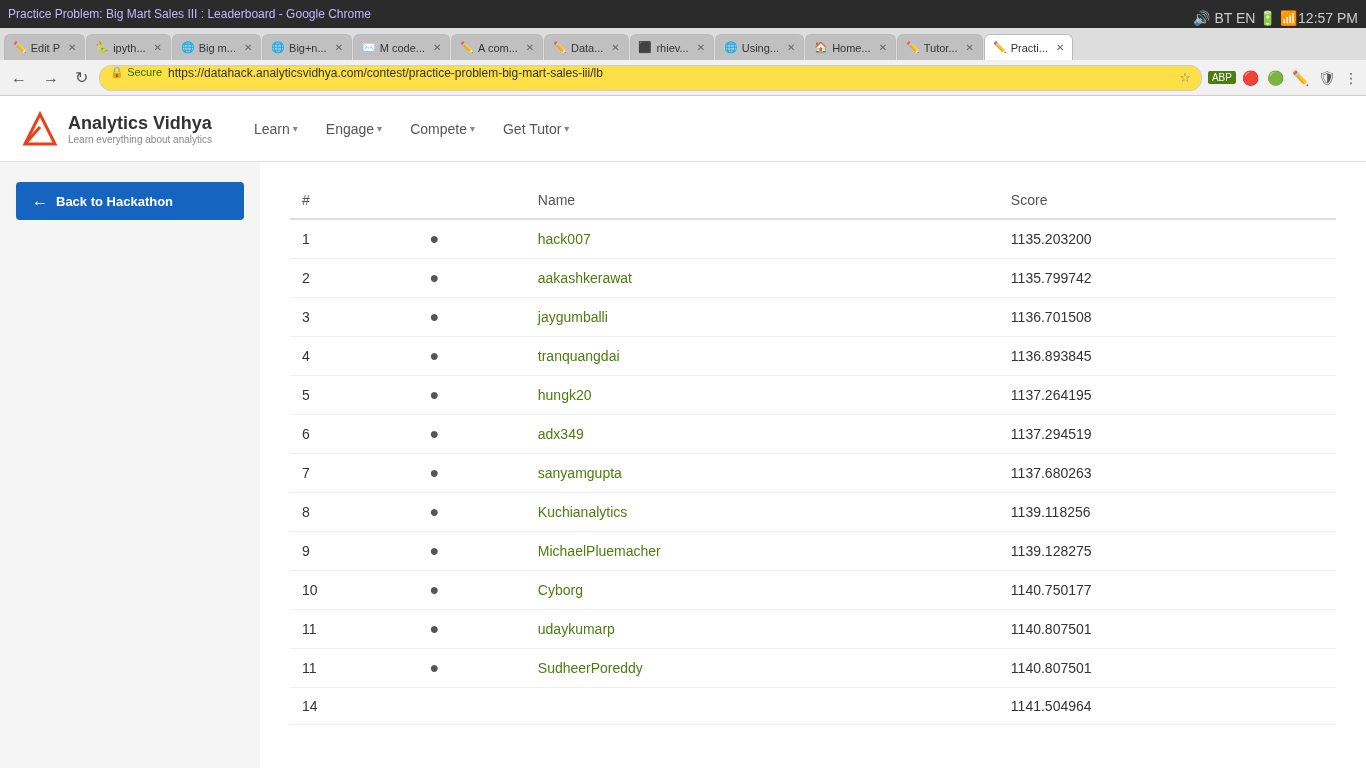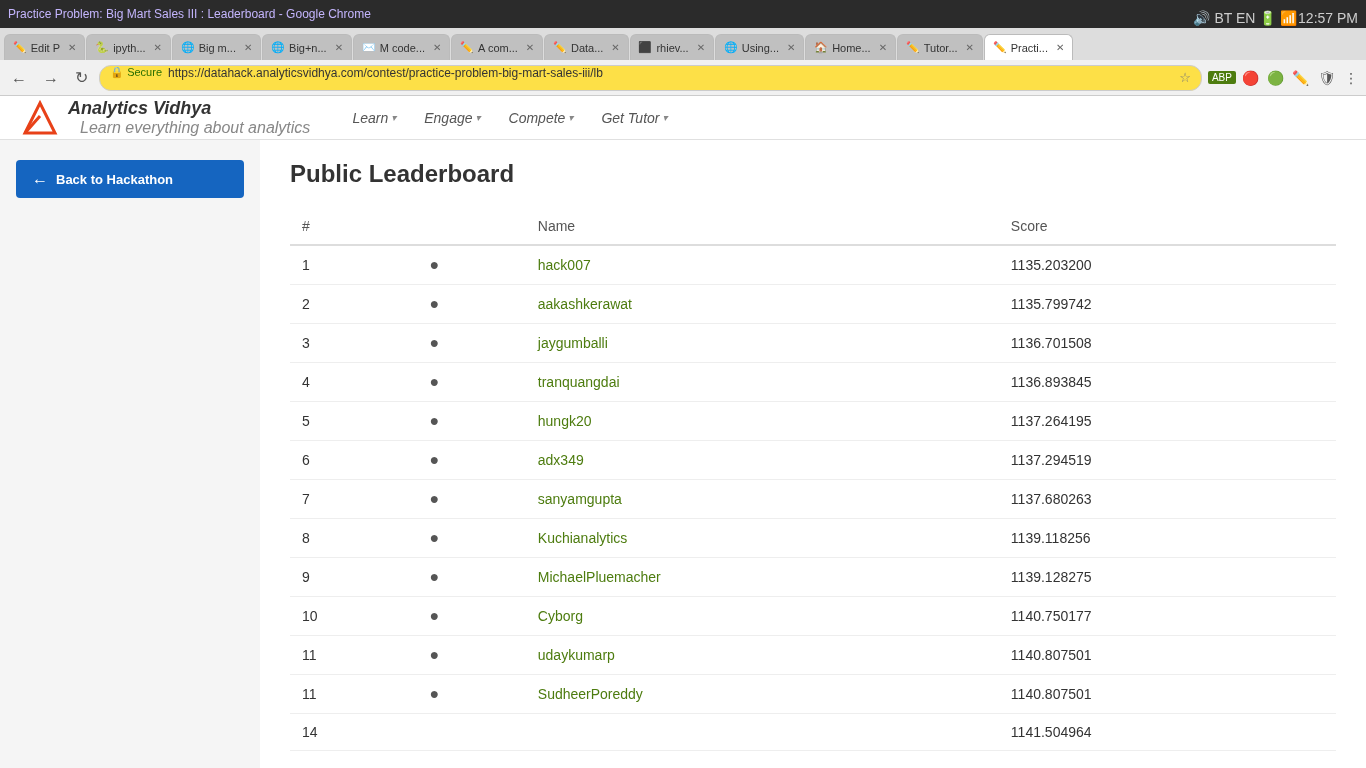--- a/index.html
+++ b/index.html
@@ -93,37 +93,36 @@
     .toolbar-icons { display: flex; align-items: center; gap: 4px; }
     .toolbar-icons span { color: #555; font-size: 14px; cursor: pointer; padding: 2px; }
 
     
     .site-header {
       background: #fff;
       border-bottom: 1px solid #e0e0e0;
       display: flex;
       align-items: center;
       padding: 0 20px;
-      height: 44px;
-      font-style: italic;
+      height: 66px;
     }
     .logo-area {
       display: flex;
       align-items: center;
       gap: 8px;
       margin-right: 30px;
       text-decoration: none;
     }
     .logo-icon {
       width: 40px;
       height: 40px;
     }
     .logo-text { display: flex; flex-direction: column; }
     .logo-title { font-size: 18px; font-weight: bold; color: #333; }
-    .logo-subtitle { font-size: 16px; color: #888; margin-left: 12px; }
+    .logo-subtitle { font-size: 10px; color: #888; }
 
     .nav-menu { display: flex; align-items: center; gap: 4px; flex: 1; }
     .nav-item {
       display: flex;
       align-items: center;
       gap: 3px;
       padding: 8px 12px;
       color: #555;
       font-size: 14px;
       cursor: pointer;
@@ -356,21 +355,20 @@
 <div class="main-content">
 
   <aside class="sidebar">
     <a class="back-btn" href="#">
       <span class="arrow">←</span>
       <span>Back to Hackathon</span>
     </a>
   </aside>
 
   <main class="leaderboard-area">
-    <h1 class="lb-title">Public Leaderboard</h1>
 
     <table class="lb-table">
       <thead>
         <tr>
           <th>#</th>
           <th></th>
           <th>Name</th>
           <th>Score</th>
         </tr>
       </thead>

